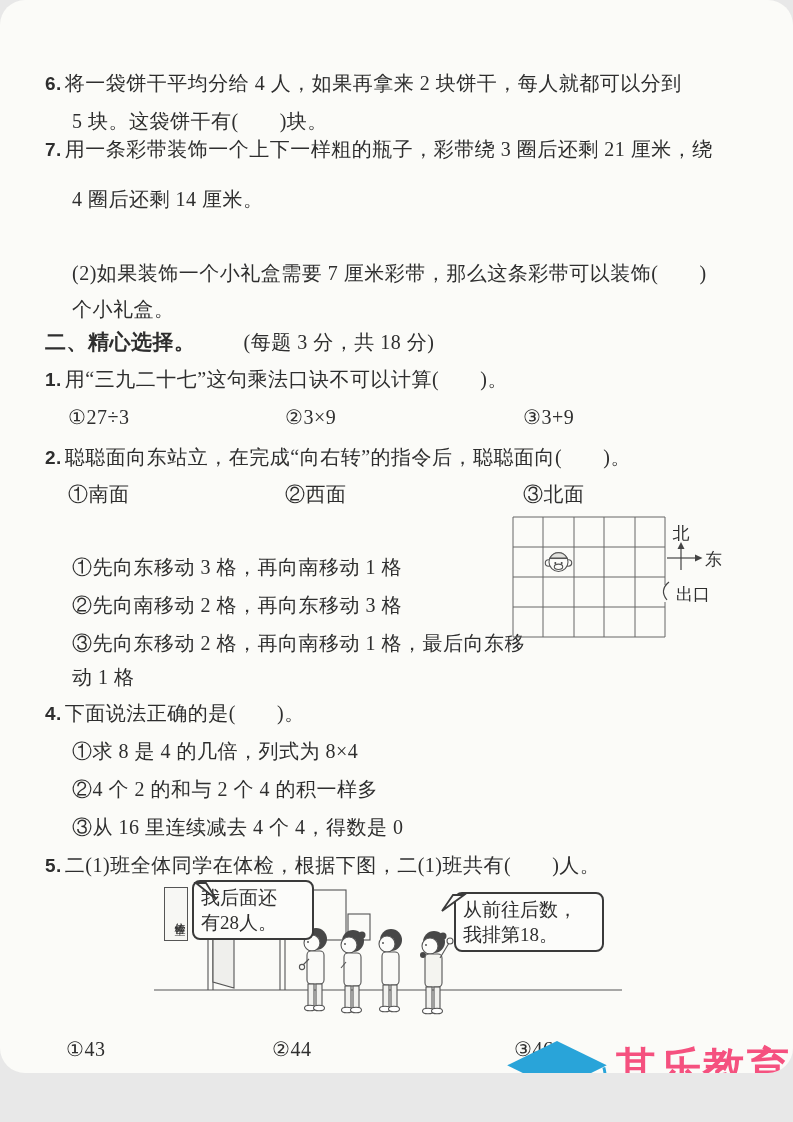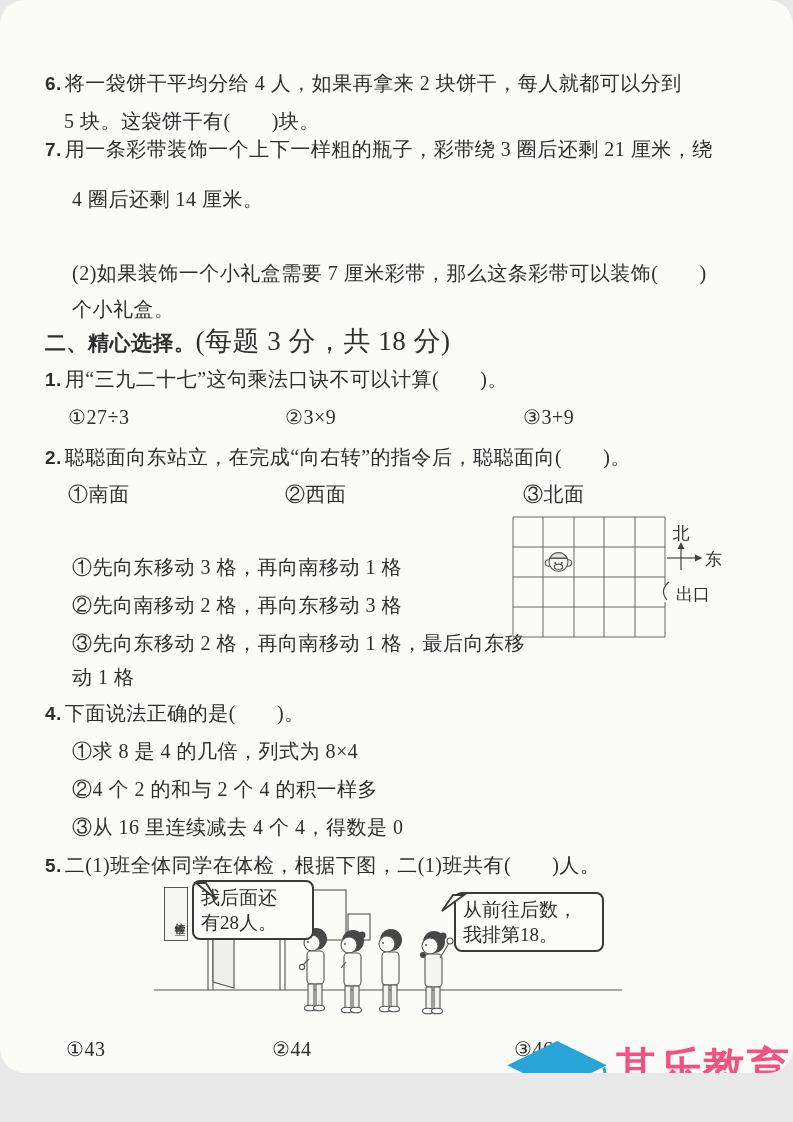--- a/index.html
+++ b/index.html
@@ -1,21 +1,21 @@
 <!DOCTYPE html>
 <html><head>
 <meta charset="utf-8">
 <style>
   html,body{margin:0;padding:0;background:#e8e8e8;}
   .page{position:relative;width:793px;height:1073px;background:#fbfbf8;overflow:hidden;
         font-family:"Liberation Serif",serif;color:#2e2e2e;border-radius:25px;}
   .t{position:absolute;font-size:20px;line-height:27px;letter-spacing:.5px;white-space:nowrap;}
   .qn{font-weight:bold;font-family:"Liberation Sans",sans-serif;font-size:19px;margin-right:3px;}
   .head-b{font-weight:bold;font-family:"Liberation Sans",sans-serif;font-size:21px;margin-top:16px;}
-  .head-p{font-size:27px;}
+  .head-p{font-size:20px;margin-left:48px;}
   svg .ln{stroke:#666;stroke-width:1;fill:none;}
   svg .dk{stroke:#444;stroke-width:1.2;fill:none;}
   svg .fig{stroke:#555;stroke-width:1.1;}
   .gtext{font-size:17px;font-family:"Liberation Serif",serif;fill:#2e2e2e;}
   .scene{position:absolute;left:152px;top:872px;width:500px;height:170px;}
   .scene svg{position:absolute;left:0;top:0;}
   .sign{position:absolute;left:12px;top:15px;width:22px;height:50px;border:1.5px solid #555;
         background:#f7f7f4;writing-mode:vertical-rl;font-size:11px;text-align:center;
         padding-top:2px;z-index:1;letter-spacing:1px;color:#333;}
   .bubble{position:absolute;border:2px solid #3a3a3a;border-radius:8px;background:#fcfcfa;
@@ -30,21 +30,21 @@
   .url{font-family:"Liberation Sans",sans-serif;font-weight:bold;font-size:21px;
        color:#9a9a9a;letter-spacing:1.5px;margin-top:-1px;}
   .mini-monkey{vertical-align:-4px;margin:0 1px;}
 </style>
 </head>
 <body>
 
 <div class="page">
 
   <div class="t" style="left:45px;top:70px"><span class="qn">6.</span><span>将一袋饼干平均分给 4 人，如果再拿来 2 块饼干，每人就都可以分到</span></div>
-  <div class="t" style="left:64px;top:108px">5 块。这袋饼干有(　　)块。</div>
+  <div class="t" style="left:72px;top:108px">5 块。这袋饼干有(　　)块。</div>
 
   <div class="t" style="left:45px;top:136px"><span class="qn">7.</span><span>用一条彩带装饰一个上下一样粗的瓶子，彩带绕 3 圈后还剩 21 厘米，绕</span></div>
   <div class="t" style="left:72px;top:186px">4 圈后还剩 14 厘米。</div>
   <div class="t" style="left:72px;top:260px">(2)如果装饰一个小礼盒需要 7 厘米彩带，那么这条彩带可以装饰(　　)</div>
   <div class="t" style="left:72px;top:296px">个小礼盒。</div>
 
   <div class="t" style="left:45px;top:328px"><span class="head-b">二、精心选择。</span><span class="head-p">(每题 3 分，共 18 分)</span></div>
 
   <div class="t" style="left:45px;top:366px"><span class="qn">1.</span><span>用“三九二十七”这句乘法口诀不可以计算(　　)。</span></div>
   <div class="t" style="left:68px;top:404px">①27÷3</div>

